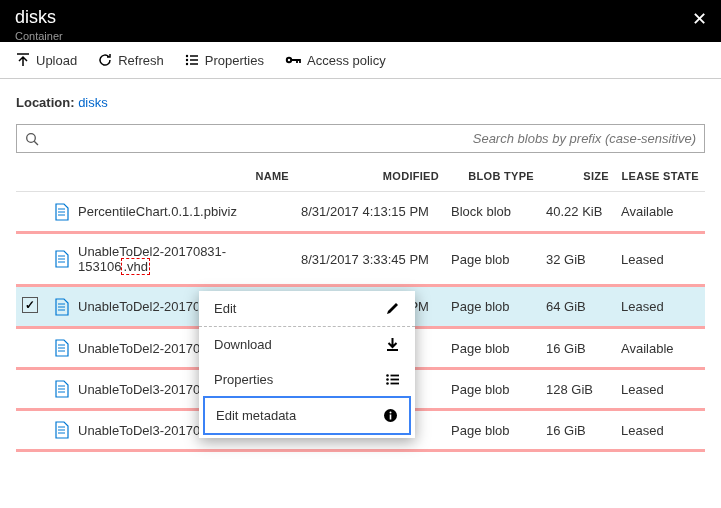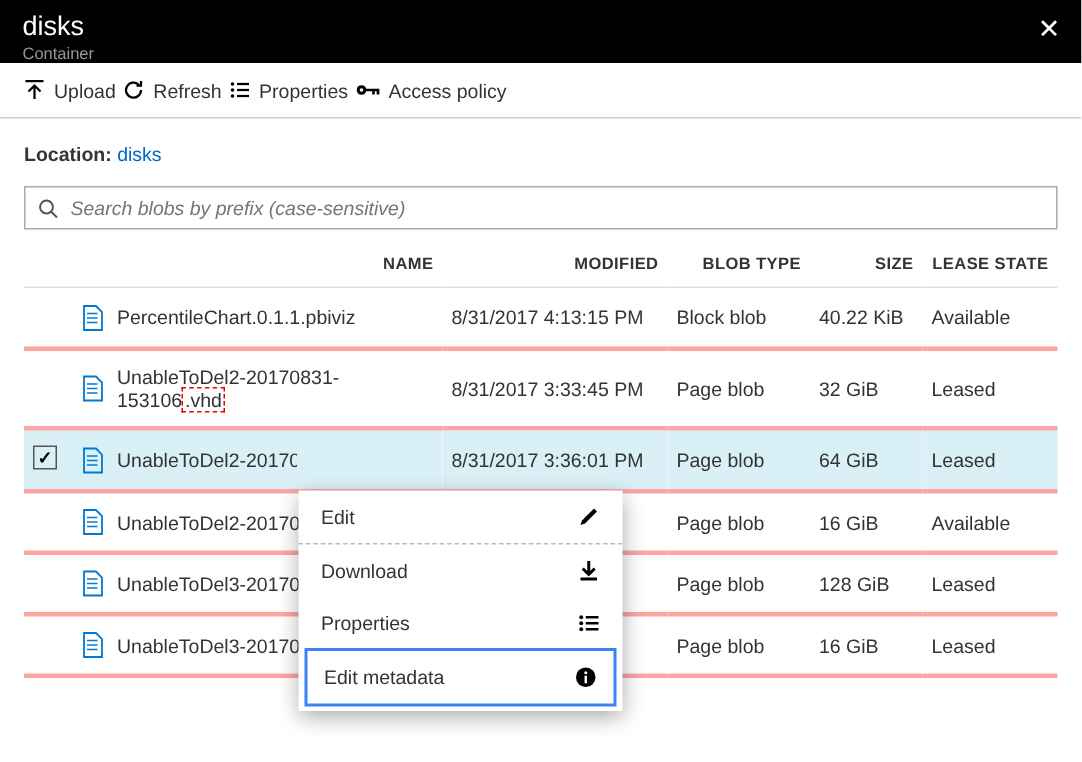--- a/index.html
+++ b/index.html
@@ -3,39 +3,39 @@
 <meta charset="utf-8">
 <style>
 * { margin: 0; padding: 0; box-sizing: border-box; }
 body { font-family: "Segoe UI", Arial, sans-serif; width: 721px; height: 508px; overflow: hidden; background: #fff; font-size: 13px; color: #333; }
 
 .header { background: #000; color: #fff; padding: 8px 15px 8px 15px; position: relative; height: 42px; }
 .header .title { font-size: 18px; font-weight: 300; line-height: 1; }
 .header .subtitle { font-size: 11px; color: #999; margin-top: 4px; }
 .header .close { position: absolute; right: 14px; top: 8px; font-size: 18px; cursor: pointer; }
 
-.toolbar { background: #fff; border-bottom: 1px solid #ccc; padding: 10px 15px; display: flex; gap: 4px; align-items: center; }
+.toolbar { background: #fff; border-bottom: 1px solid #ccc; padding: 10px 15px; display: flex; gap: 20px; align-items: center; }
 .tool { display: flex; align-items: center; gap: 5px; cursor: pointer; font-size: 13px; }
 
 .content { padding: 16px; }
 .location { font-size: 13px; margin-bottom: 14px; }
 .location a { color: #0066cc; text-decoration: none; }
 
 .search { border: 1px solid #aaa; padding: 6px 8px; display: flex; align-items: center; gap: 8px; margin-bottom: 8px; }
-.search input { border: none; outline: none; flex: 1; font-style: italic; font-size: 13px; color: #555; background: transparent; }
+.search input { border: none; outline: none; flex: 1; font-style: italic; font-size: 13px; color: #555; background: transparent; text-align: right; }
 
 table { width: 100%; border-collapse: collapse; }
 th { text-align: right; font-size: 11px; font-weight: 600; letter-spacing: 0.3px; padding: 9px 6px; border-bottom: 1px solid #e0e0e0; color: #333; }
 th.chk { width: 32px; }
 td { padding: 10px 6px; font-size: 13px; border-bottom: 3px solid #fca5a5; vertical-align: middle; }
 .name-cell { display: flex; align-items: center; gap: 8px; }
 tr.selected { background: #d9f0f6; }
 .redbox { border: 1px dashed #e60000; padding: 0 1px; }
 
-.ctx-menu { position: absolute; left: 199px; top: 291px; width: 216px; background: #fff; box-shadow: 0 4px 14px rgba(0,0,0,0.35); z-index: 10; padding-bottom:4px;margin-top:36px;}
+.ctx-menu { position: absolute; left: 199px; top: 291px; width: 216px; background: #fff; box-shadow: 0 4px 14px rgba(0,0,0,0.35); z-index: 10; padding-bottom:4px;}
 .ctx-item { display: flex; justify-content: space-between; align-items: center; padding: 10px 15px; cursor: pointer; font-size: 13px; }
 .ctx-item:first-child { border-bottom: 1px dashed #bbb; }
 .ctx-highlight { border: 2px solid #3b82f6; margin: -1px 4px; padding: 10px 11px; }
 
 svg { display: block; }
 .file-icon { color: #0078d4; flex-shrink:0; }
 .checkbox { width: 16px; height: 16px; border: 1px solid #555; display: inline-flex; align-items: center; justify-content: center; font-size: 12px; line-height: 1; position:relative }
 .checkbox.checked::after{content:"✓"; position:absolute; font-weight:600; color:#000;}
 </style>
 </head>

